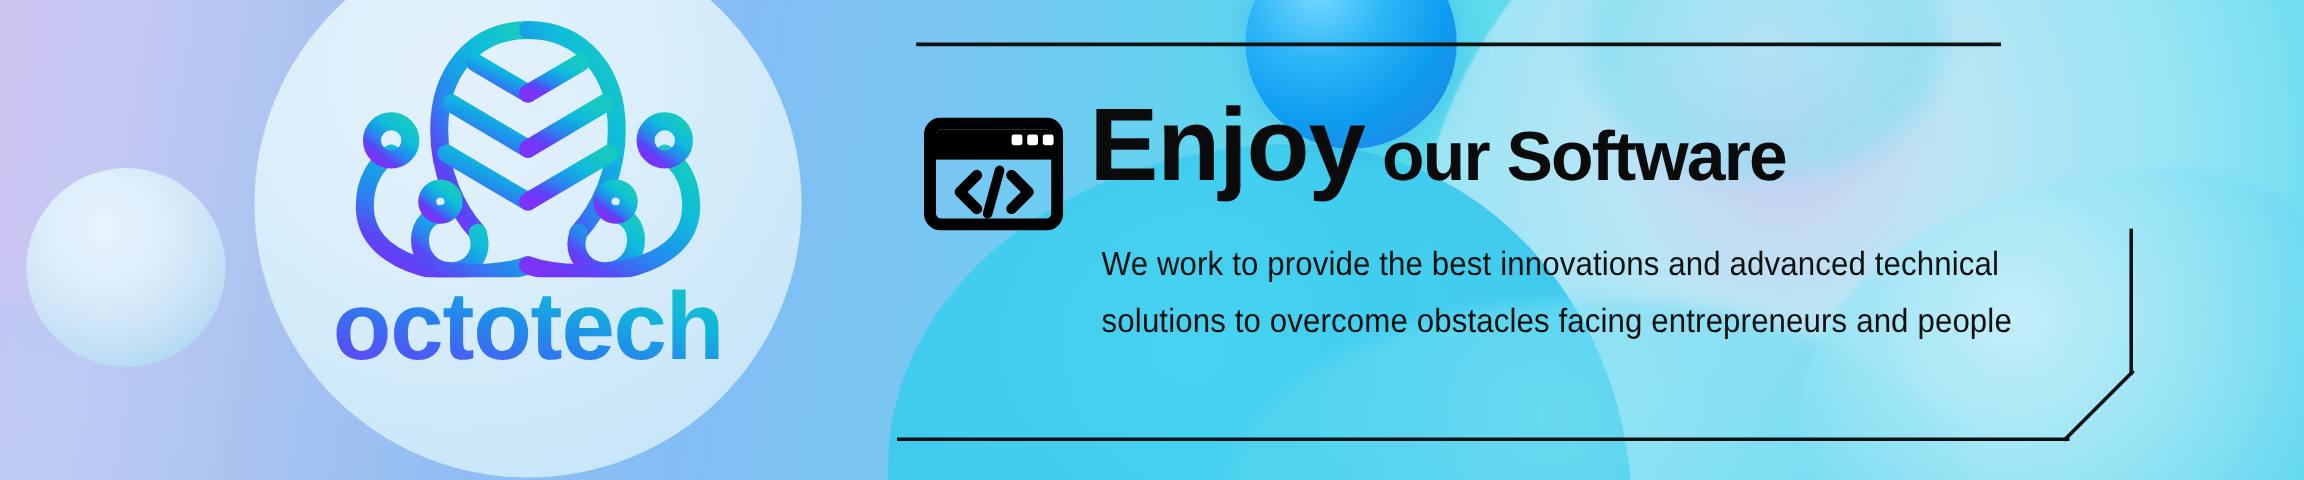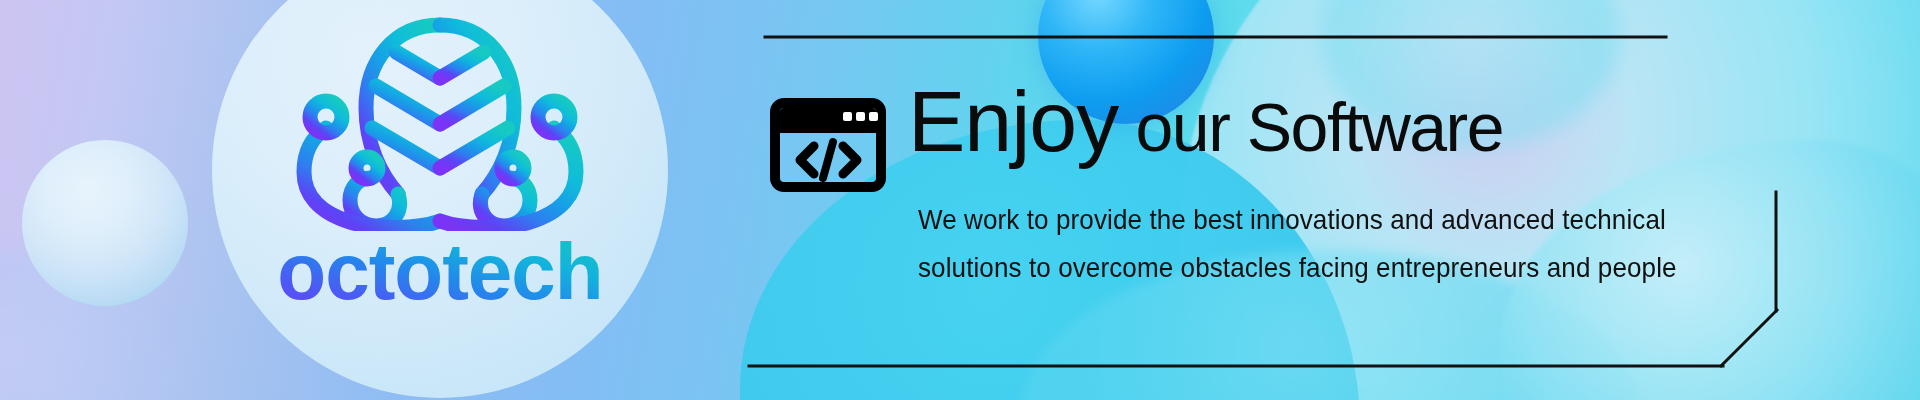--- a/index.html
+++ b/index.html
@@ -134,26 +134,26 @@
   #headline {
     position: absolute;
     left: 908px; top: 78px;
     white-space: nowrap;
     line-height: 1;
     color: #0b0b0b;
     font-family: "Liberation Sans", sans-serif;
   }
   #headline .hl-light {
     font-size: 86px;
-    font-weight: 400;
+    font-weight: 700;
     letter-spacing: -1px;
   }
   #headline .hl-bold {
-    font-size: 68px;
-    font-weight: 400;
+    font-size: 58px;
+    font-weight: 700;
     letter-spacing: -1.5px;
   }
 
   #subtitle {
     position: absolute;
     left: 918px; top: 196px;
     color: #111111;
     font-family: "Liberation Sans", sans-serif;
     font-size: 28px;
     font-weight: 400;

